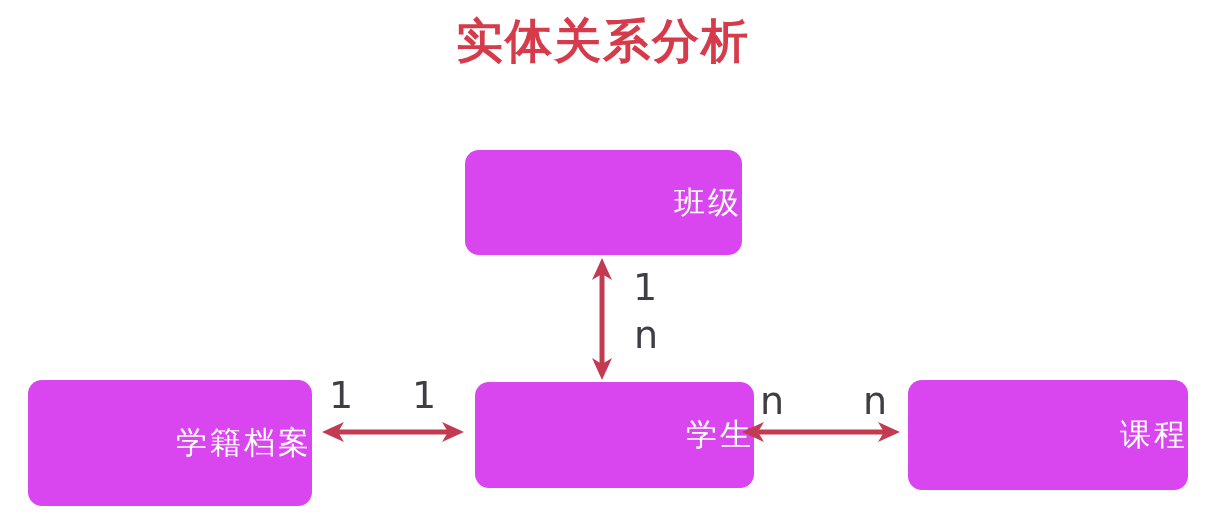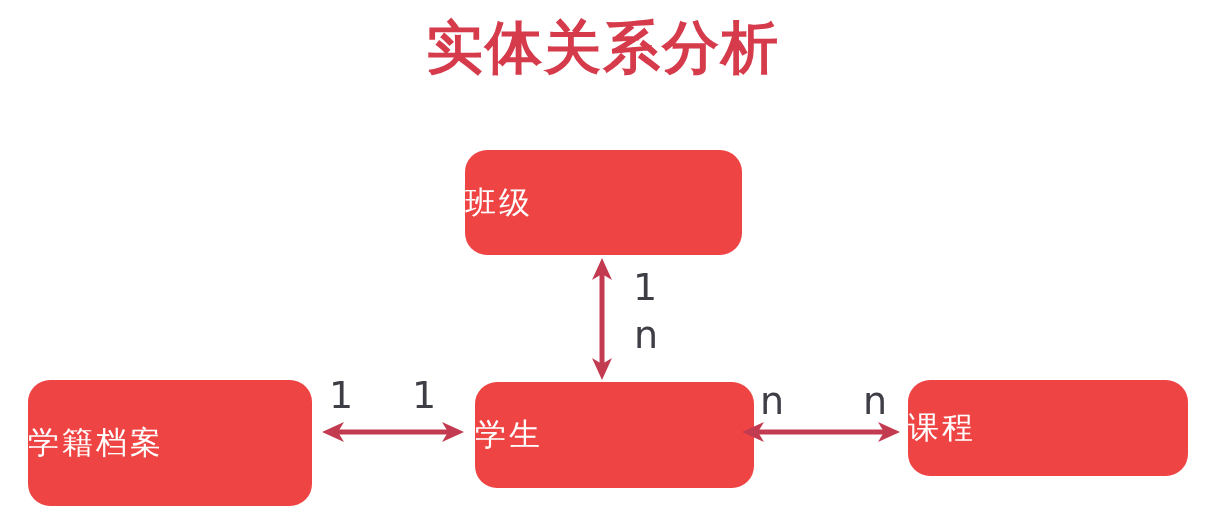--- a/index.html
+++ b/index.html
@@ -10,44 +10,44 @@
     background: #ffffff;
     overflow: hidden;
     font-family: "DejaVu Sans", "Liberation Sans", sans-serif;
   }
   .title {
     position: absolute;
     left: 603px;
     top: 10px;
     transform: translateX(-50%);
     margin: 0;
-    font-size: 57px;
+    font-size: 47px;
     font-weight: 800;
     letter-spacing: 2px;
     color: #d63b4c;
     white-space: nowrap;
   }
   .entity {
     position: absolute;
-    background: #ef4444;
-    border-radius: 22px;
+    background: #d946ef;
+    border-radius: 14px;
     display: flex;
     align-items: center;
-    justify-content: flex-start;
+    justify-content: flex-end;
   }
   .entity .entity-label {
     color: #ffffff;
     font-size: 31px;
     letter-spacing: 3px;
     white-space: nowrap;
   }
   .entity-class   { left: 465px; top: 150px; width: 277px; height: 105px; }
   .entity-record  { left: 28px;  top: 380px; width: 284px; height: 126px; }
   .entity-student { left: 463px; top: 382px; width: 279px; height: 106px; margin-left: 12px; }
-  .entity-course  { left: 908px; top: 380px; width: 280px; height: 96px; }
+  .entity-course  { left: 908px; top: 380px; width: 280px; height: 110px; }
   .arrow { position: absolute; }
   .arrow-vertical   { left: 589px; top: 256px; }
   .arrow-h-left     { left: 320px; top: 420px; }
   .arrow-h-right    { left: 740px; top: 420px; }
   .card {
     position: absolute;
     transform: translateX(-50%);
     font-size: 38px;
     line-height: 1;
     color: #3e3e47;

